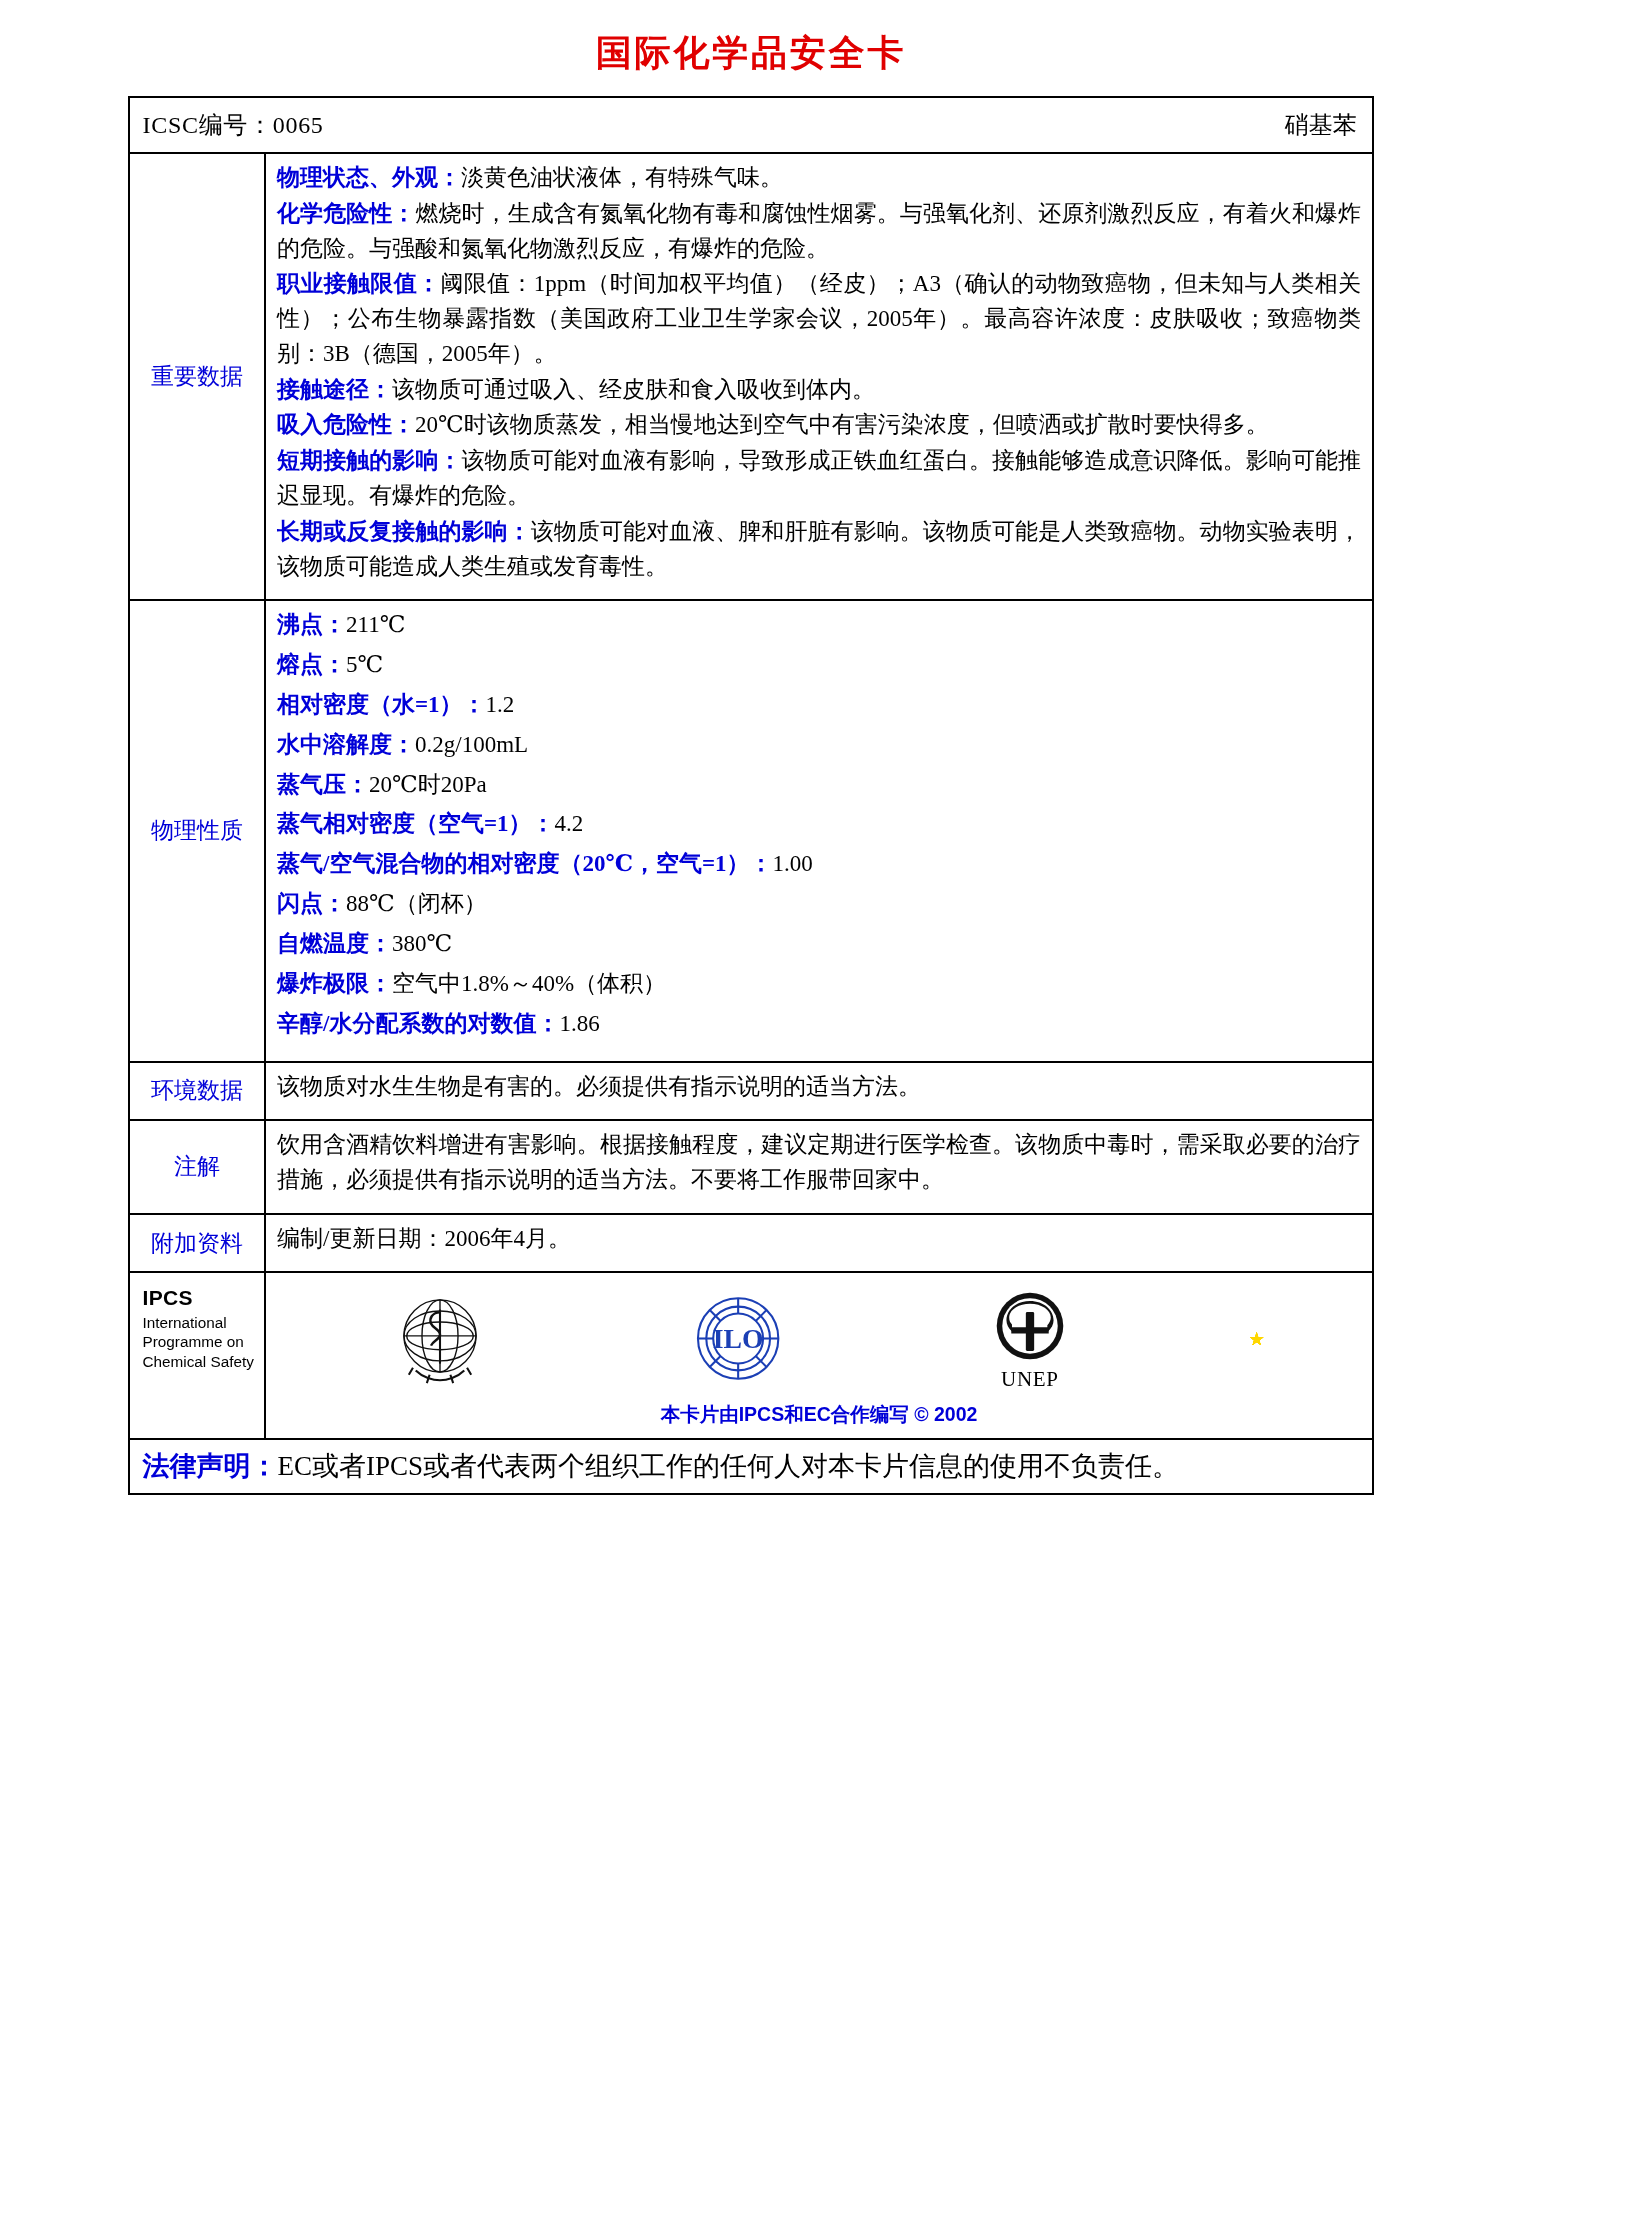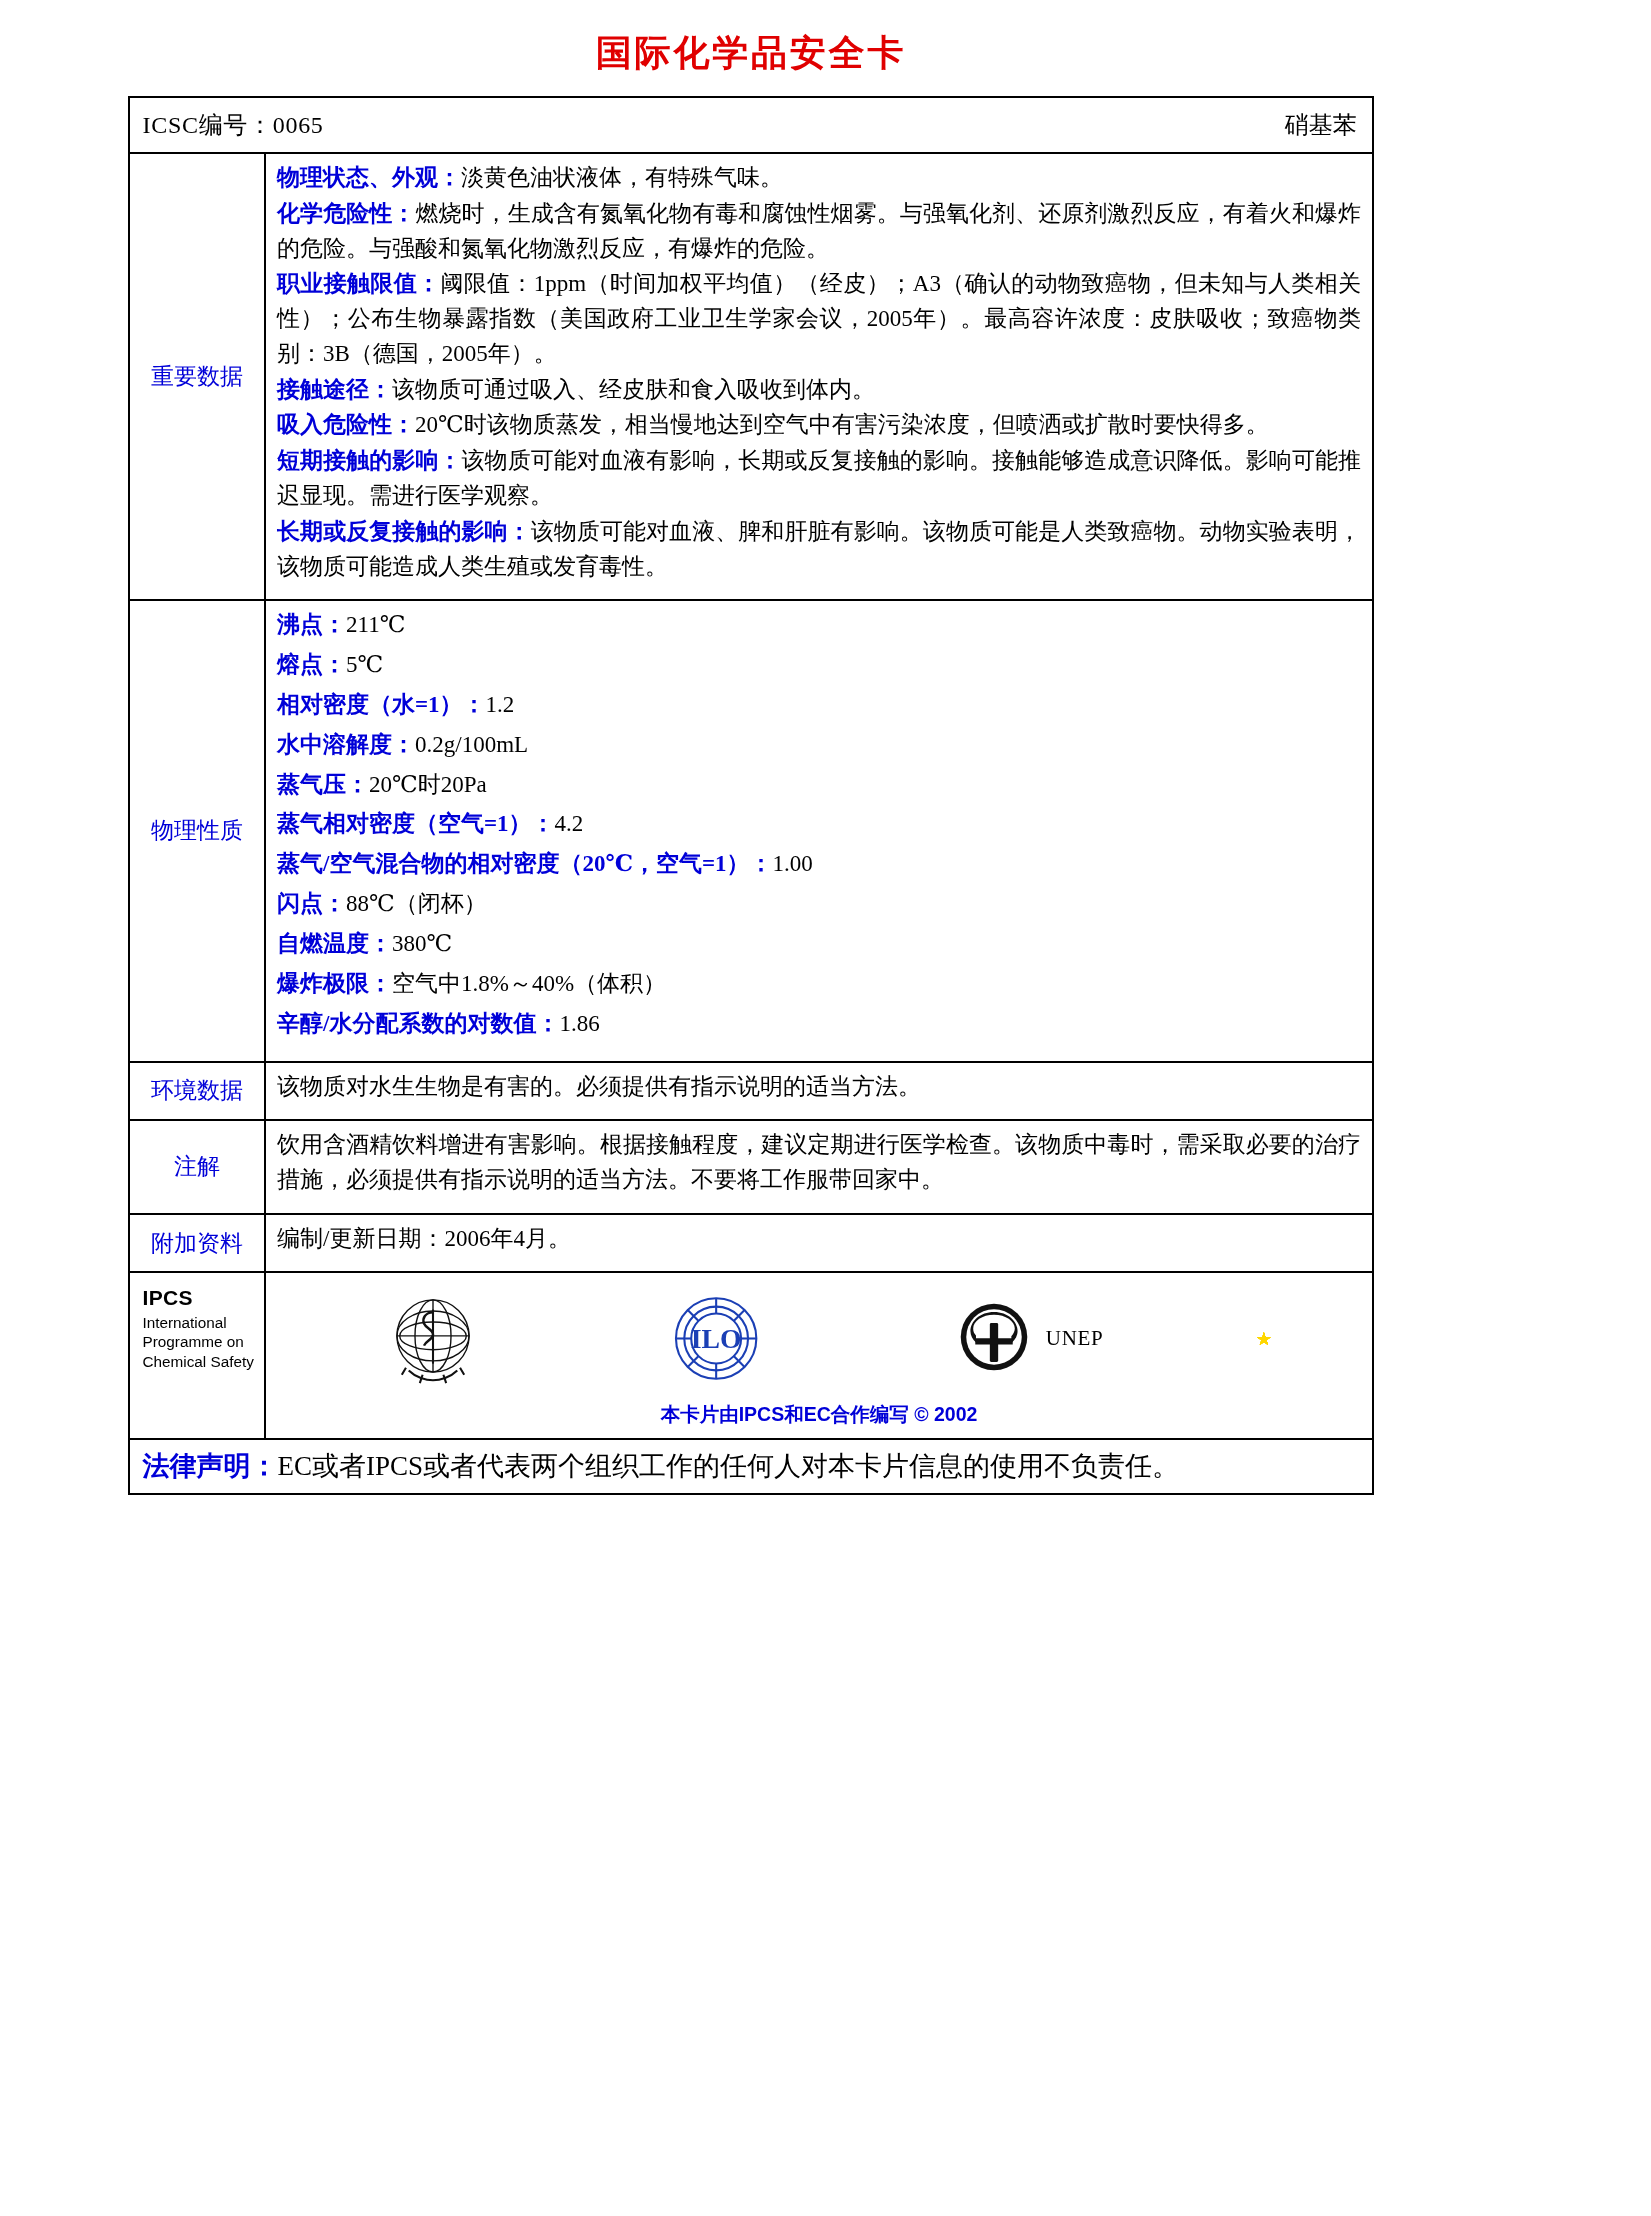--- a/index.html
+++ b/index.html
@@ -142,21 +142,21 @@
   }
   .legal {
     border-top: 2.1px solid #000;
     padding: 9.7px 12.5px;
     font-size: 27px;
     box-sizing: border-box;
   }
   .legal .k { font-weight: bold; }
   .unep-wrap {
     display: flex;
-    flex-direction: row;
+    flex-direction: column;
     align-items: center;
   }
   .unep-text {
     font-family: "Liberation Serif", serif;
     font-size: 21px;
     letter-spacing: 0.7px;
     margin-top: -2.8px;
   }
   .eu-flag {
     width: 146px;
@@ -190,21 +190,21 @@
     </div>
 
     <div class="sec">
       <div class="sec-label">重要数据</div>
       <div class="sec-body">
         <p><span class="k">物理状态、外观：</span><span class="kv">淡黄色油状液体，有特殊气味。</span></p>
         <p><span class="k">化学危险性：</span><span class="kv">燃烧时，生成含有氮氧化物有毒和腐蚀性烟雾。与强氧化剂、还原剂激烈反应，有着火和爆炸的危险。与强酸和氮氧化物激烈反应，有爆炸的危险。</span></p>
         <p><span class="k">职业接触限值：</span><span class="kv">阈限值：1ppm（时间加权平均值）（经皮）；A3（确认的动物致癌物，但未知与人类相关性）；公布生物暴露指数（美国政府工业卫生学家会议，2005年）。最高容许浓度：皮肤吸收；致癌物类别：3B（德国，2005年）。</span></p>
         <p><span class="k">接触途径：</span><span class="kv">该物质可通过吸入、经皮肤和食入吸收到体内。</span></p>
         <p><span class="k">吸入危险性：</span><span class="kv">20℃时该物质蒸发，相当慢地达到空气中有害污染浓度，但喷洒或扩散时要快得多。</span></p>
-        <p><span class="k">短期接触的影响：</span><span class="kv">该物质可能对血液有影响，长期或反复接触的影响。接触能够造成意识降低。影响可能推迟显现。需进行医学观察。</span></p>
+        <p><span class="k">短期接触的影响：</span><span class="kv">该物质可能对血液有影响，导致形成正铁血红蛋白。接触能够造成意识降低。影响可能推迟显现。有爆炸的危险。</span></p>
         <p><span class="k">长期或反复接触的影响：</span><span class="kv">该物质可能对血液、脾和肝脏有影响。该物质可能是人类致癌物。动物实验表明，该物质可能造成人类生殖或发育毒性。</span></p>
       </div>
     </div>
 
     <div class="sec">
       <div class="sec-label">物理性质</div>
       <div class="sec-body phys">
         <p><span class="k">沸点：</span><span class="kv">211℃</span></p>
         <p><span class="k">熔点：</span><span class="kv">5℃</span></p>
         <p><span class="k">相对密度（水=1）：</span><span class="kv">1.2</span></p>

